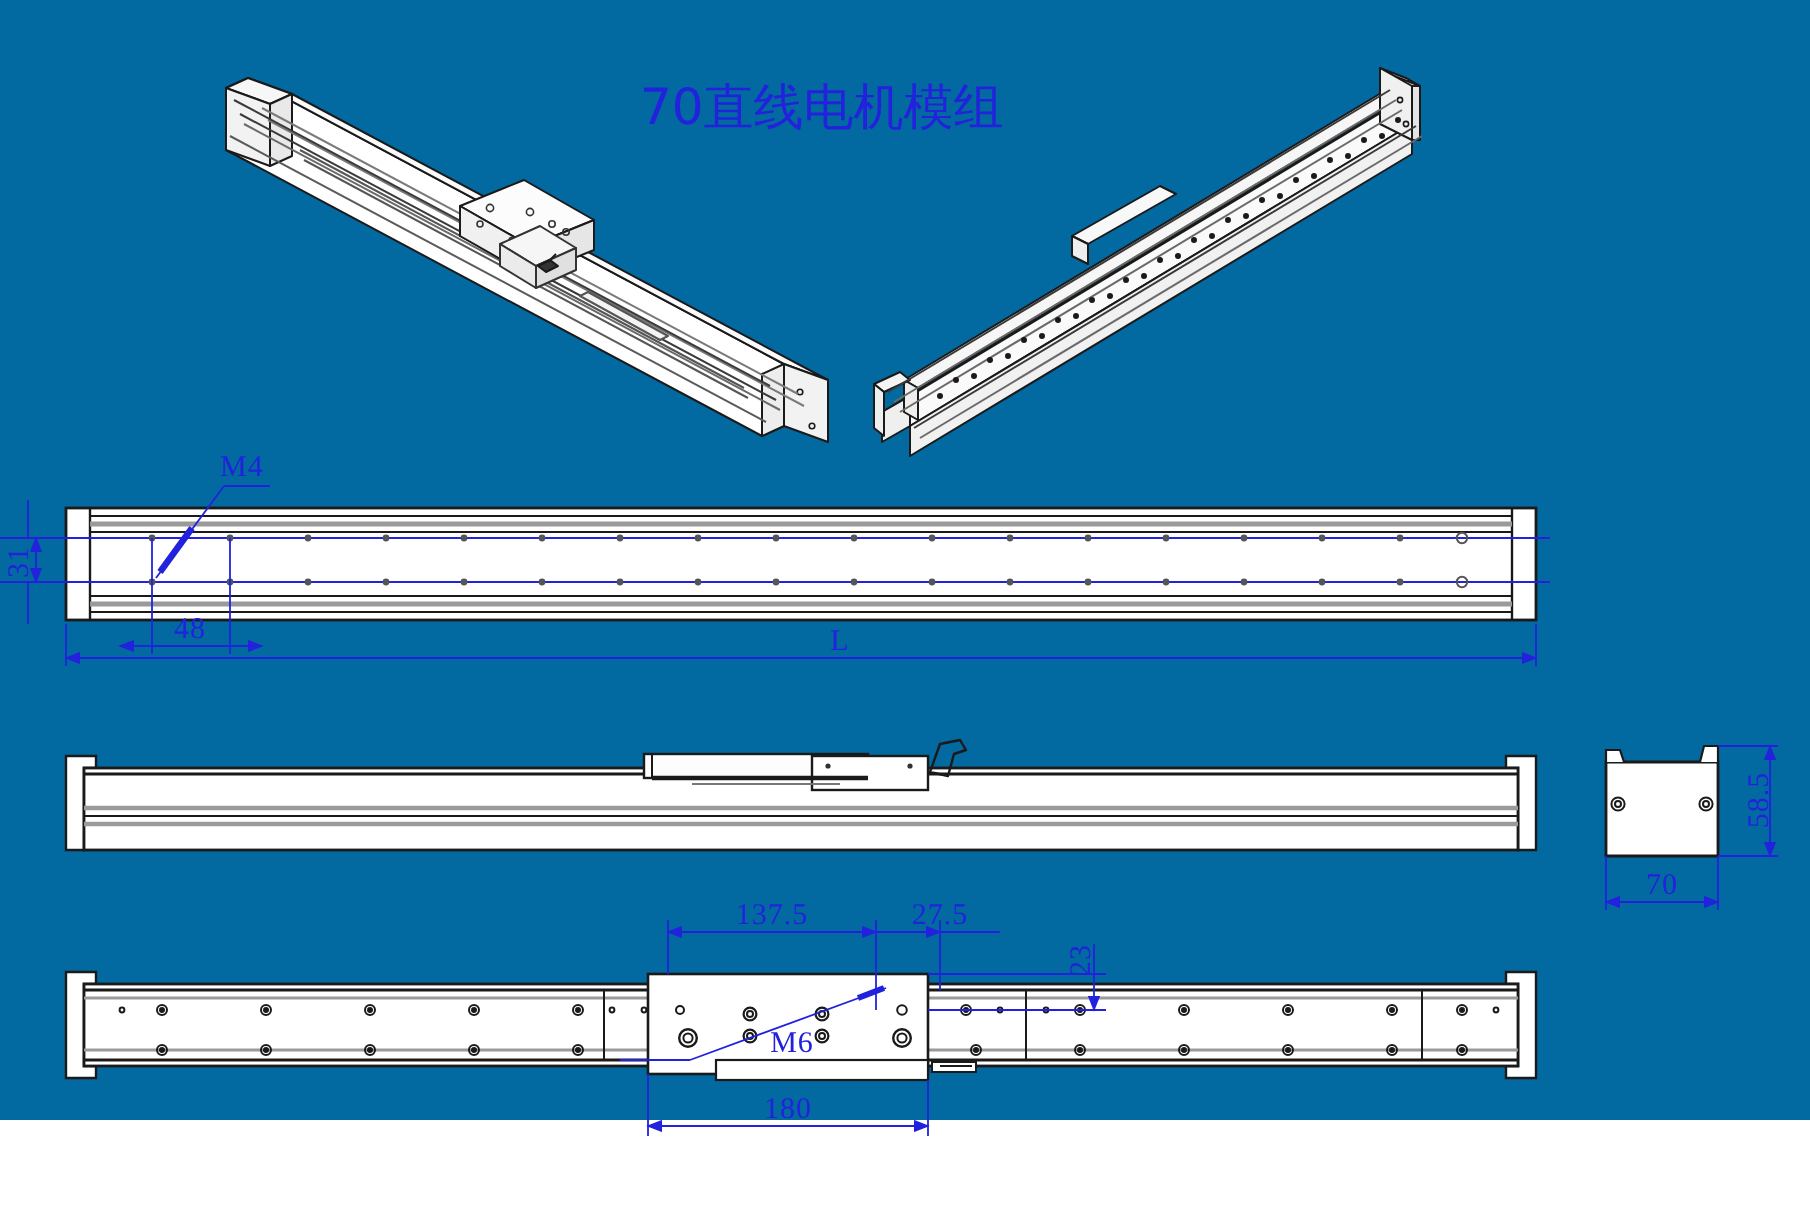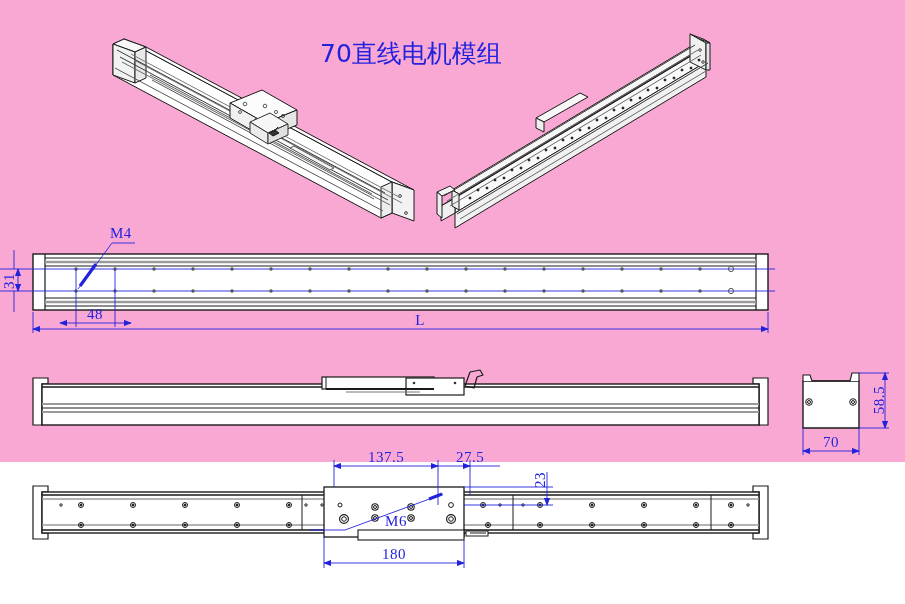--- a/index.html
+++ b/index.html
@@ -9,22 +9,22 @@
   }
   body {
     width: 905px;
     height: 604px;
     font-family: "Liberation Serif", "DejaVu Serif", serif;
     overflow: hidden;
   }
   #sheet {
     position: relative;
     width: 905px;
-    height: 462px;
-    background: #f9a8d4;
+    height: 560px;
+    background: #0369a1;
   }
   #sheet svg {
     position: absolute;
     top: 0;
     left: 0;
     width: 905px;
     height: 604px;
   }
   .dim-text {
     font-family: "Liberation Serif", "DejaVu Serif", serif;

